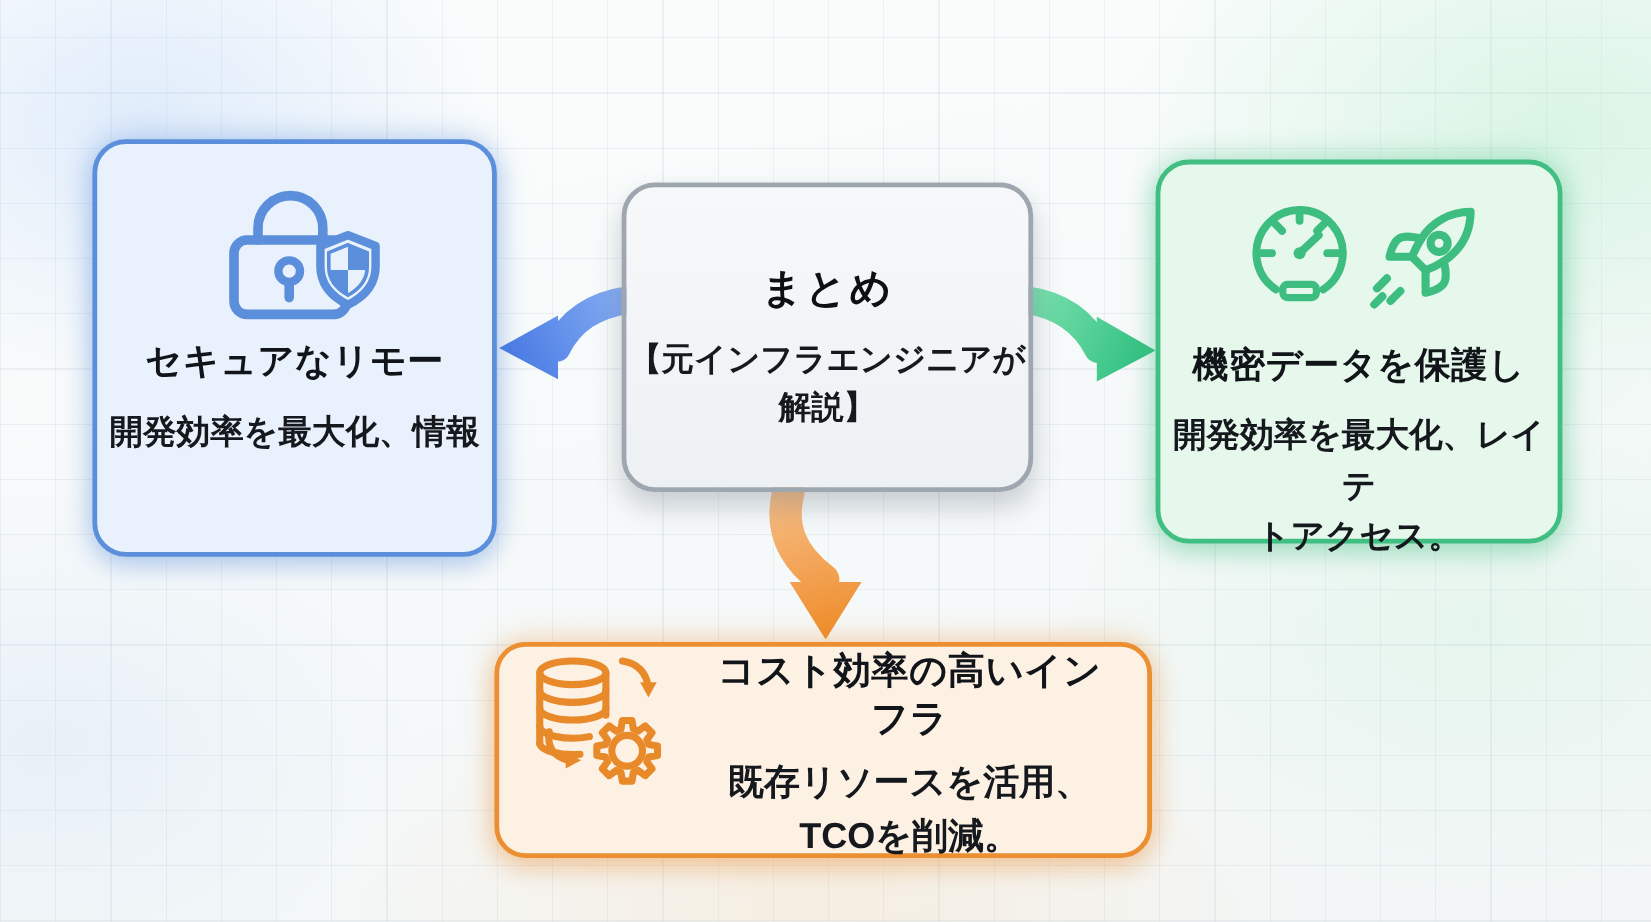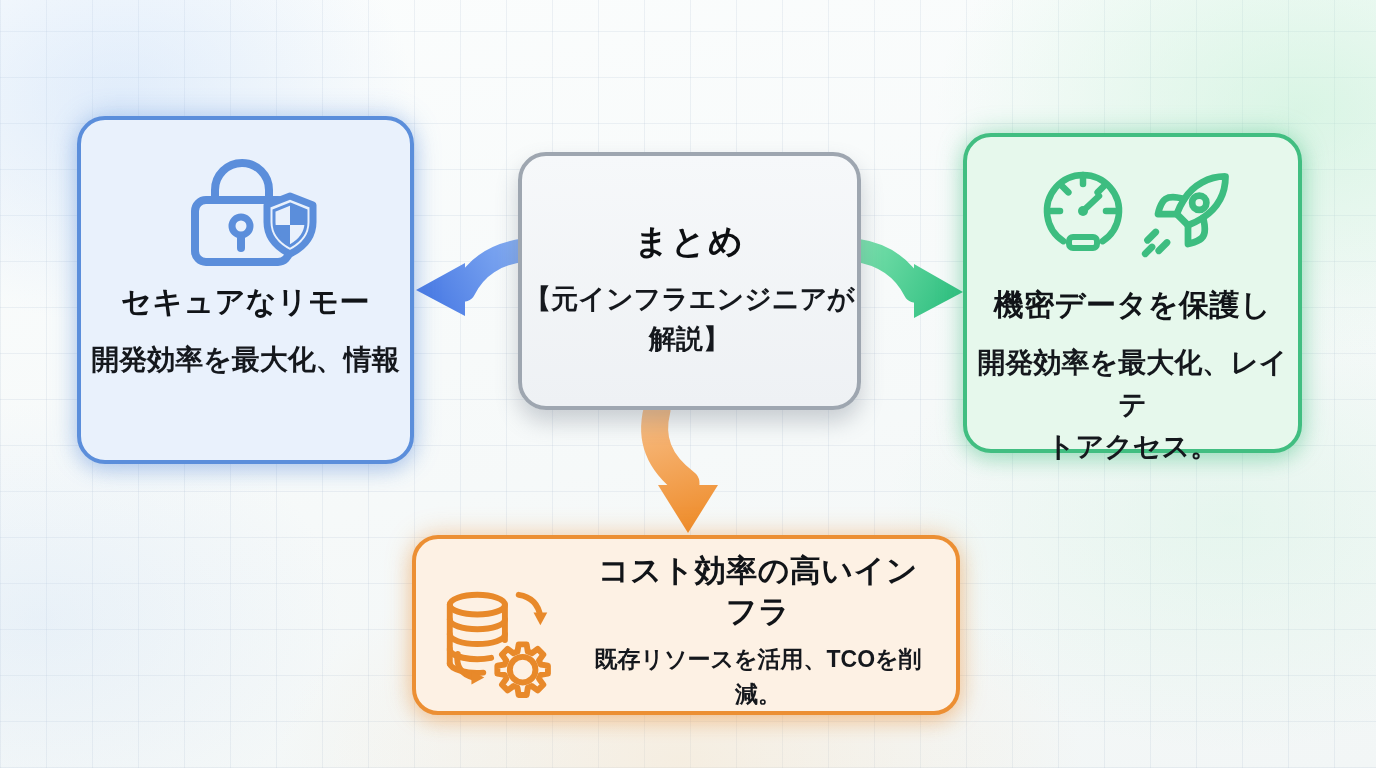--- a/index.html
+++ b/index.html
@@ -37,32 +37,32 @@
   .card-speed{
     left:963px;top:133px;width:339px;height:320px;
     background:#e6f8ec;border:4px solid #41be81;border-radius:28px;
     box-shadow:0 0 26px rgba(65,190,129,.40),0 8px 18px rgba(65,190,129,.22);
     padding-top:30px;
   }
   .card-cost{
     left:412px;top:535px;width:548px;height:180px;
     background:#fdf1e4;border:4px solid #ec8f33;border-radius:26px;
     box-shadow:0 0 26px rgba(236,143,51,.40),0 8px 18px rgba(236,143,51,.22);
-    flex-direction:row;align-items:flex-end;text-align:left;
+    flex-direction:row;align-items:flex-start;text-align:left;
     padding:0 26px 0 20px;gap:22px;
   }
   .card-title{font-weight:800;font-size:30px;line-height:1.3;letter-spacing:.5px;color:#111418;}
   .card-desc{font-weight:600;font-size:28px;line-height:1.5;margin-top:18px;color:#15181d;}
   .summary-title{font-weight:700;font-size:34px;line-height:1;color:#0d0f12;letter-spacing:2px;margin-top:32px;}
   .summary-sub{font-weight:800;font-size:27px;line-height:1.48;margin-top:22px;color:#15181d;}
   .card-secure .card-title{margin-top:10px;}
   .card-speed .card-title{margin-top:22px;}
   .cost-text{display:flex;flex-direction:column;align-items:center;flex:1;text-align:center;}
   .cost-text .card-title{font-size:31px;}
-  .cost-text .card-desc{margin-top:10px;font-size:23px;}
+  .cost-text .card-desc{margin-top:10px;font-size:30px;}
   .icon-block{flex:0 0 auto;}
 </style>
 </head>
 <body>
 
 <div class="stage">
 
   <svg class="arrows" viewBox="0 0 1376 768">
     <defs>
       <linearGradient id="gBlue" gradientUnits="userSpaceOnUse" x1="530" y1="242" x2="418" y2="300">

